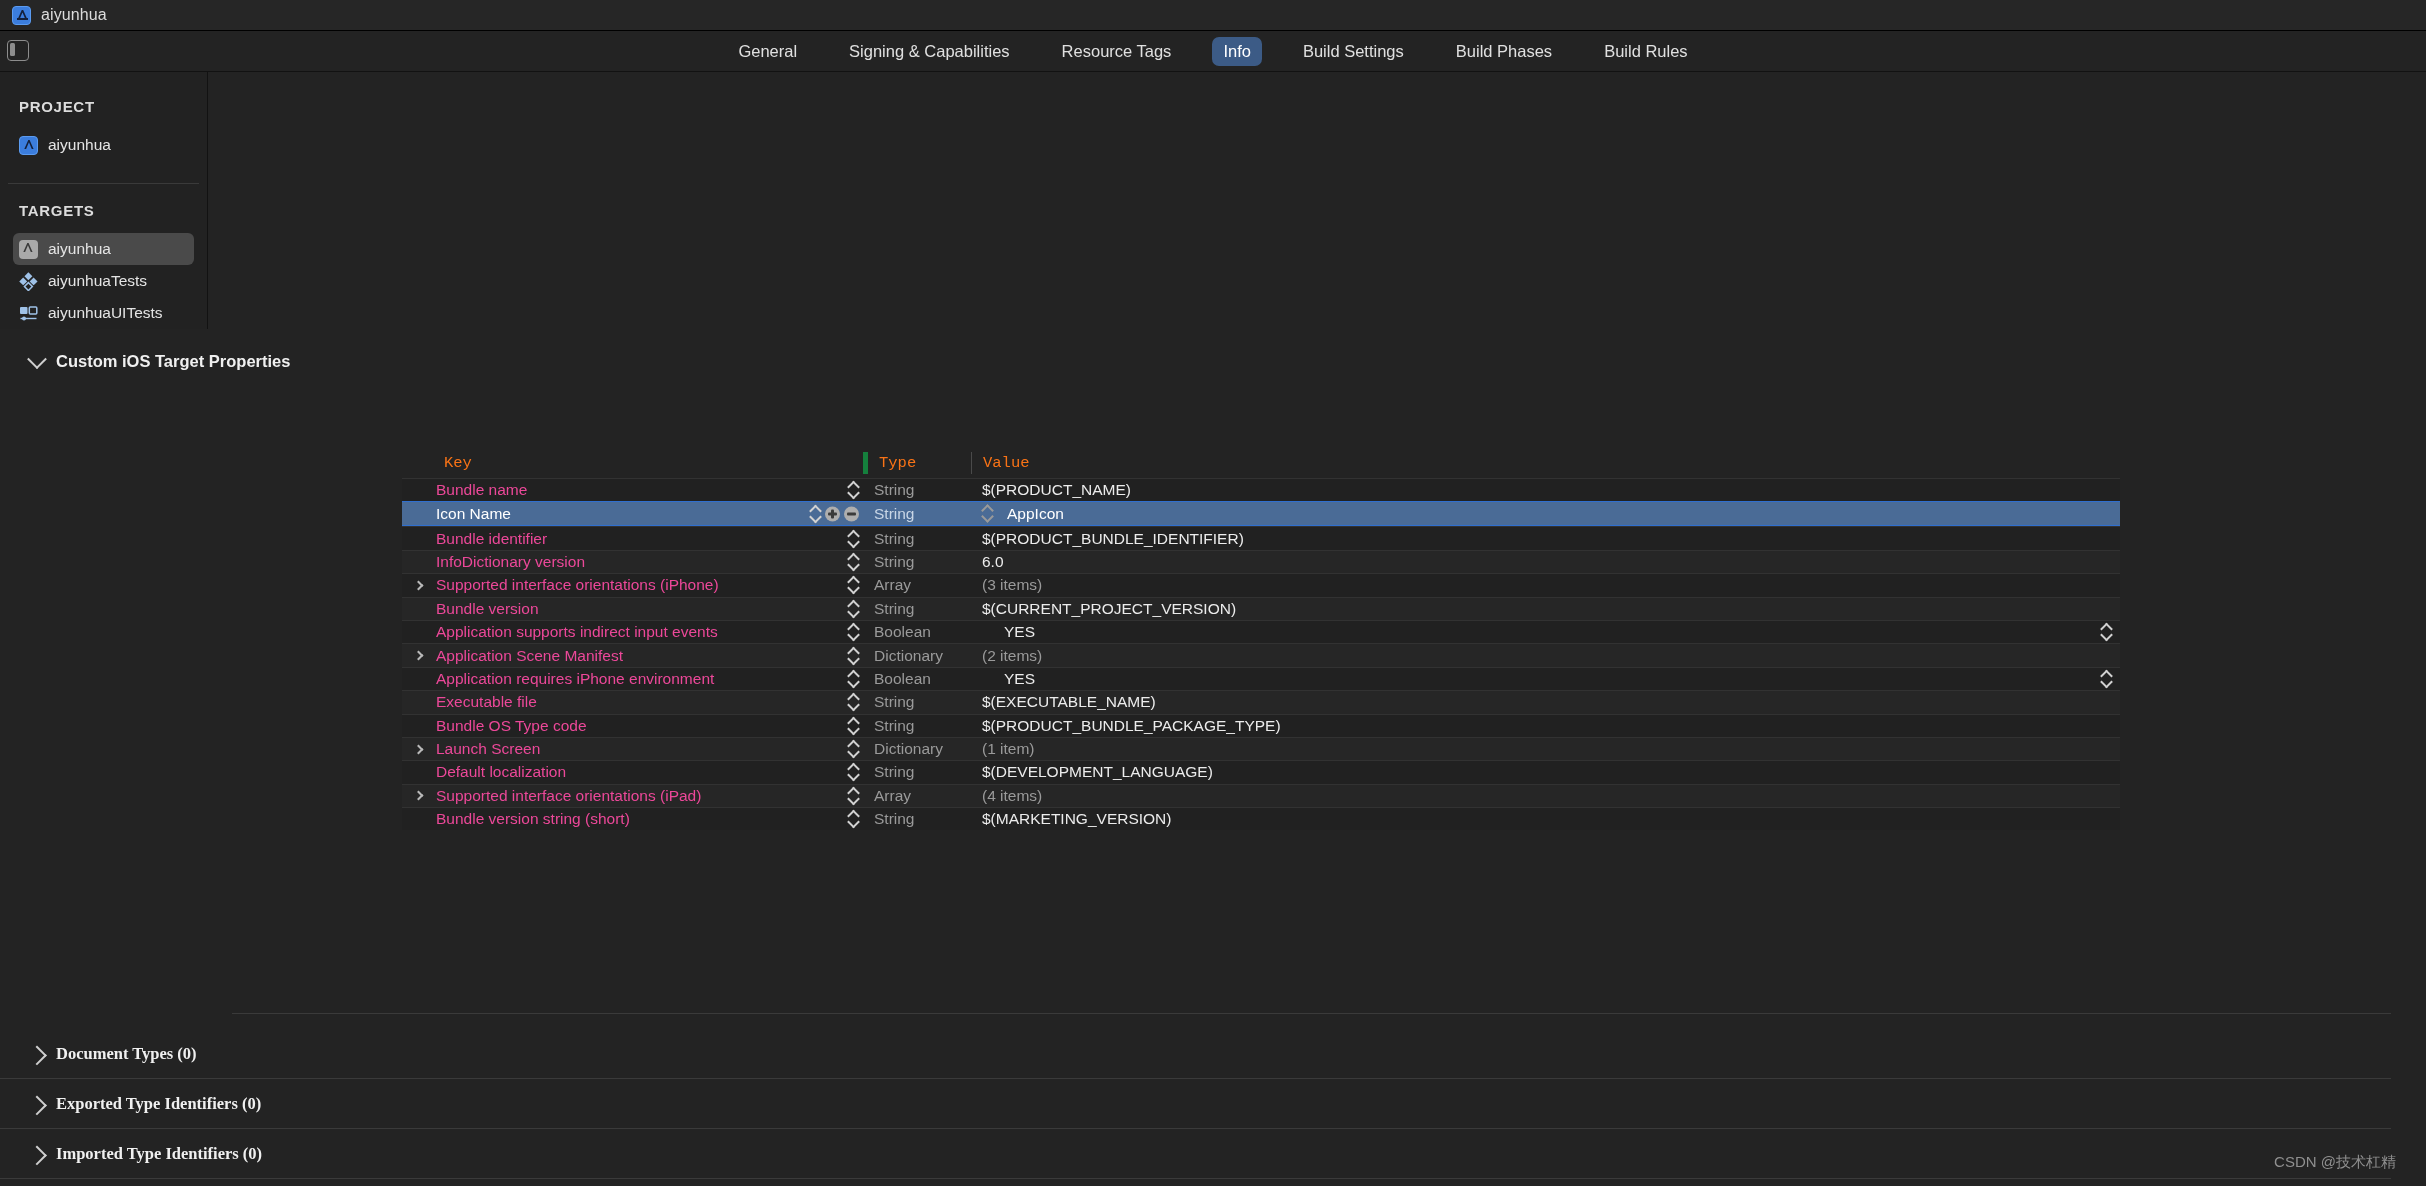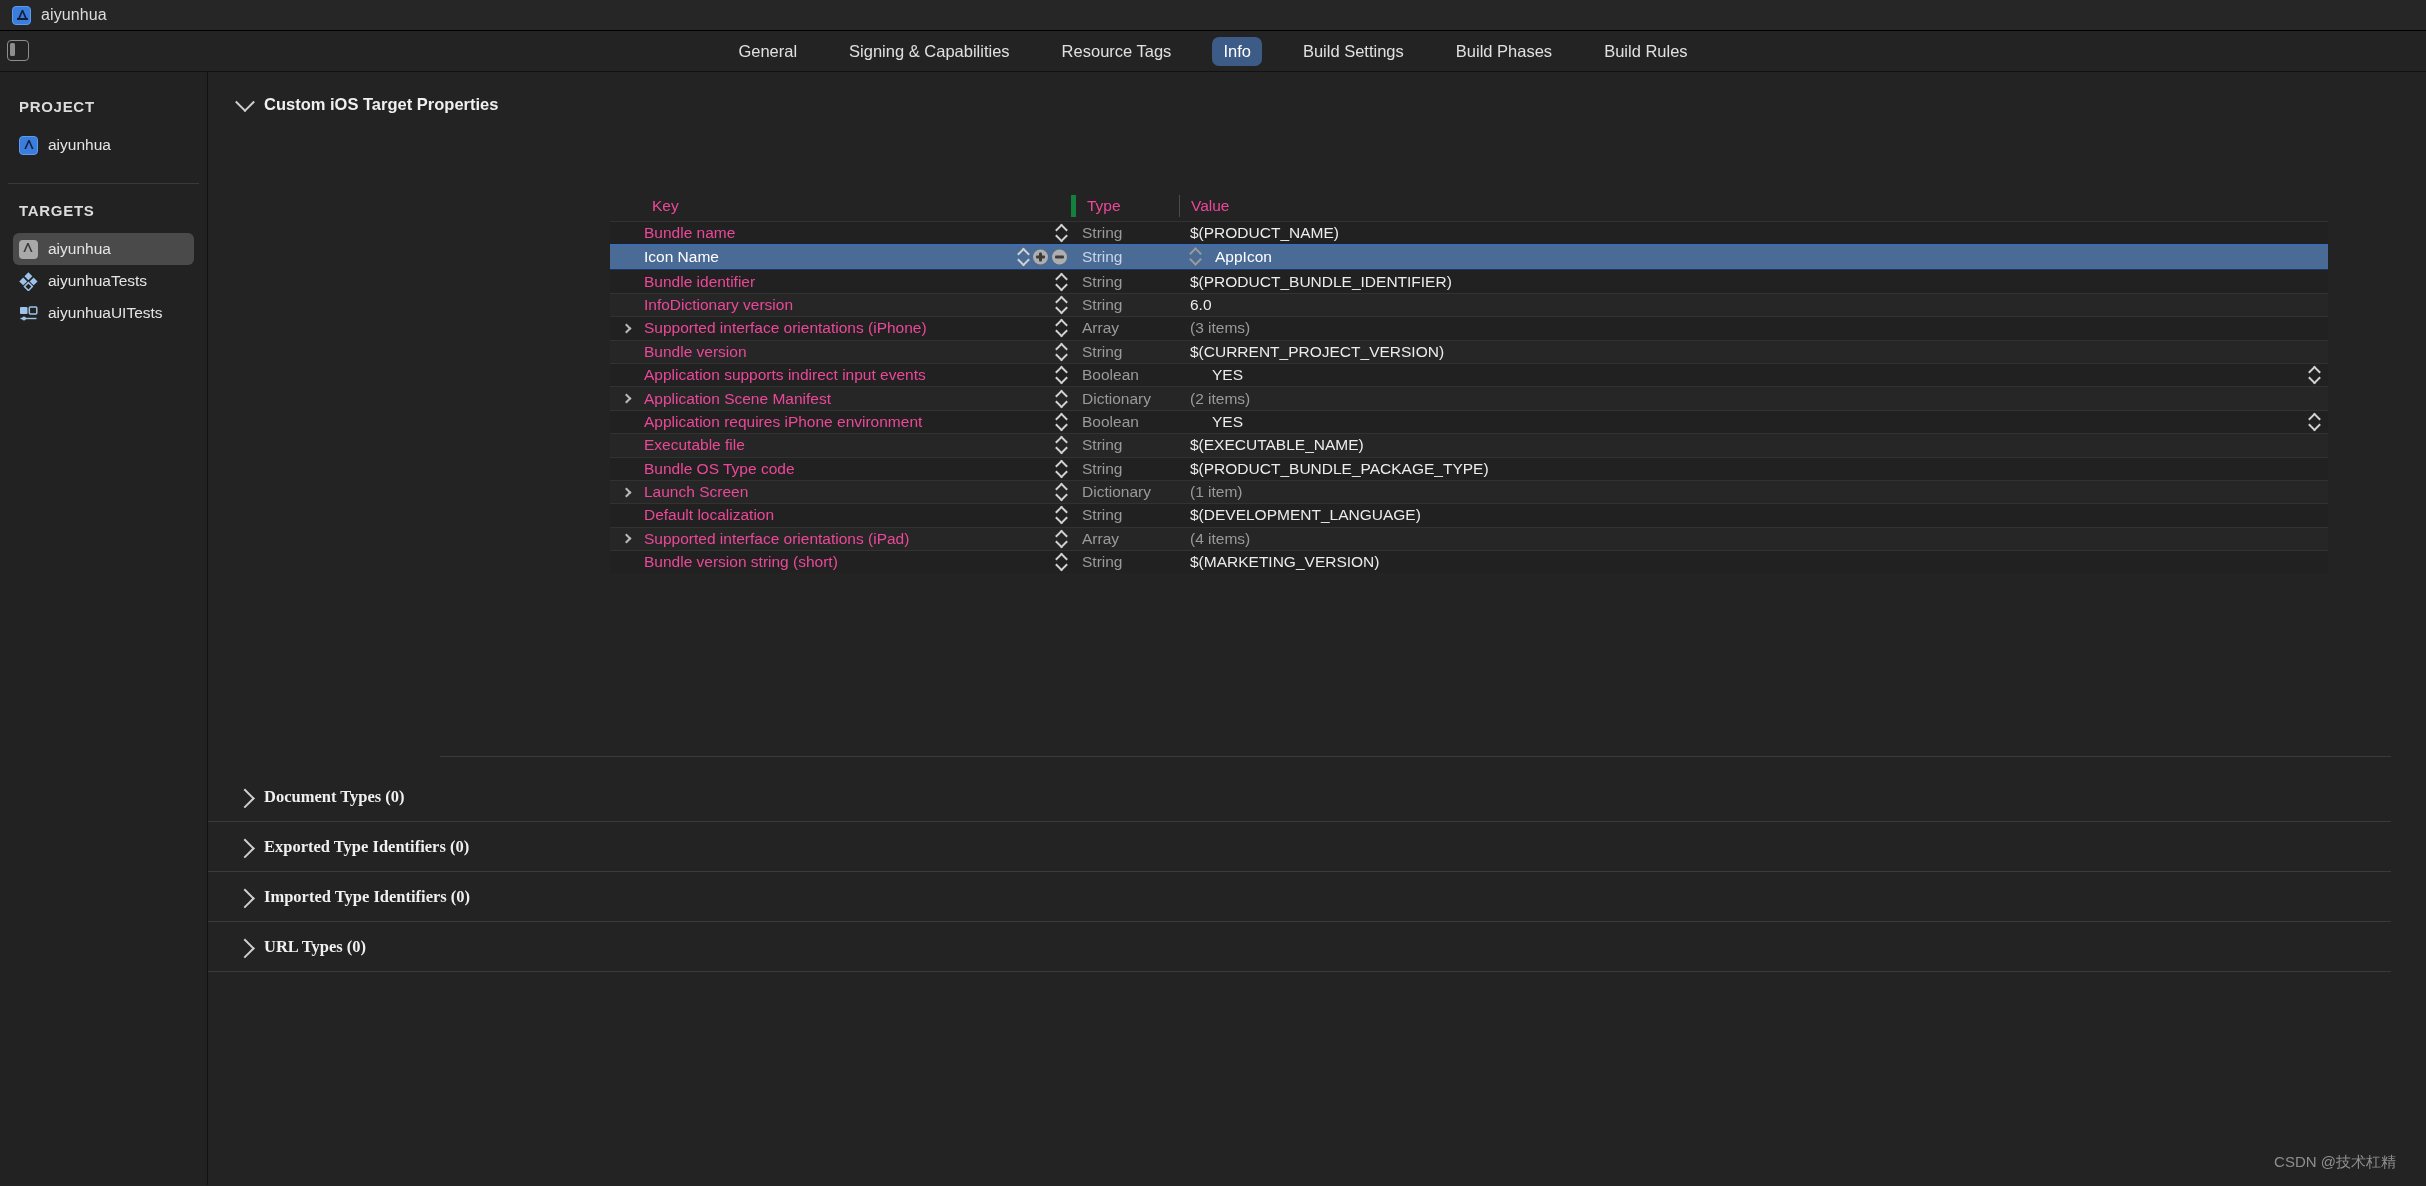--- a/index.html
+++ b/index.html
@@ -57,21 +57,21 @@
     margin: 0 auto;
   }
   .tab {
     font-size: 16.5px; color: #e0e0e0;
     padding: 5px 11px; border-radius: 7px;
     white-space: nowrap; cursor: default;
   }
   .tab.active { background: #3c5b86; color: #ffffff; }
 
   
-  .body { display: flex; height: calc(1186px - 31px - 42px); }
+  .body { display: flex; height: calc(1186px - 31px - 42px); flex-direction: column; }
 
   
   .sidebar {
     width: 208px; flex: none; background: #222222;
     border-right: 1px solid #121212;
     padding-top: 26px;
   }
   .side-head {
     font-size: 15px; font-weight: bold; color: #dcdcdc;
     letter-spacing: .7px; padding: 0 0 0 19px; margin-bottom: 14px;
@@ -110,21 +110,21 @@
     width: 14px; height: 14px; flex: none;
     border-right: 2px solid #cfcfcf; border-bottom: 2px solid #cfcfcf;
   }
   .chev.down { transform: rotate(45deg) translate(-2px,-2px); }
   .chev.right { transform: rotate(-45deg) translate(-1px,1px); }
 
   
   .table { position: absolute; left: 402px; top: 118px; width: 1718px; }
   .thead {
     display: flex; height: 31px; align-items: center;
-    font-size: 15.5px; color: #ec4899;
+    font-size: 15.5px; color: #f97316; font-family: Liberation Mono, monospace;
   }
   .th-key { width: 461px; padding-left: 42px; }
   .th-type { width: 108px; padding-left: 11px; border-left: 5px solid #15803d; height: 22px; line-height: 22px; }
   .th-value { flex: 1; padding-left: 11px; border-left: 1px solid #4a4a4a; height: 22px; line-height: 22px; }
 
   .row {
     display: flex; align-items: center; height: 23.4px;
     border-top: 1px solid #323232;
     font-size: 15.5px; position: relative;
   }

